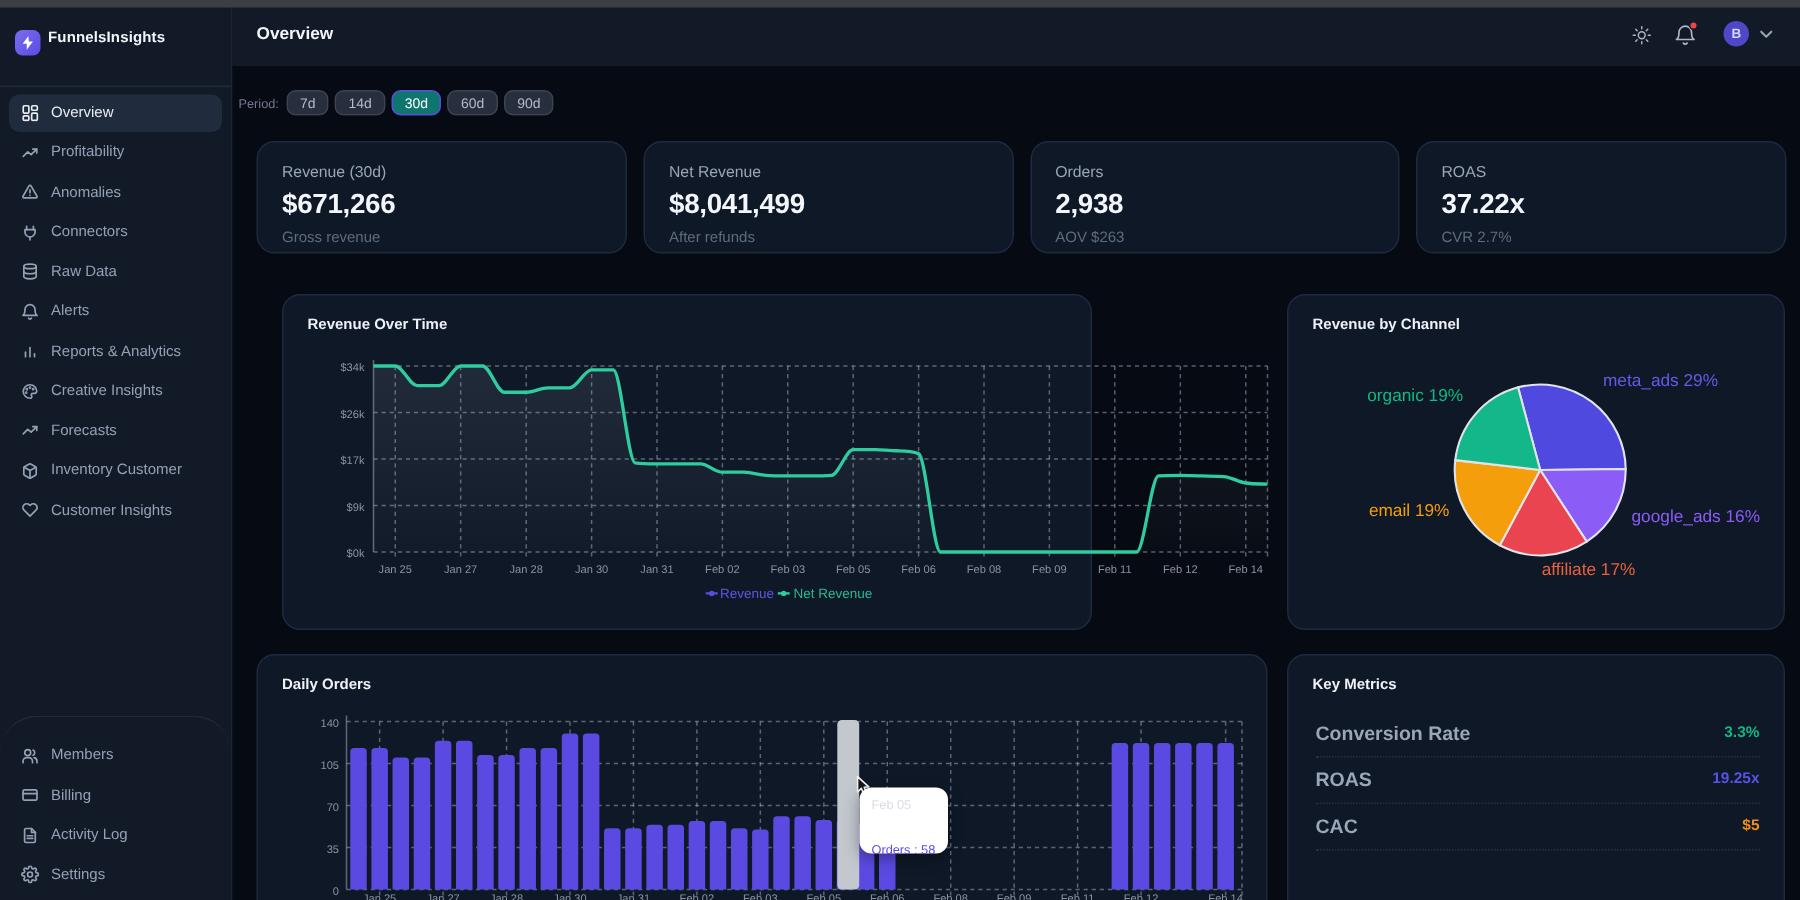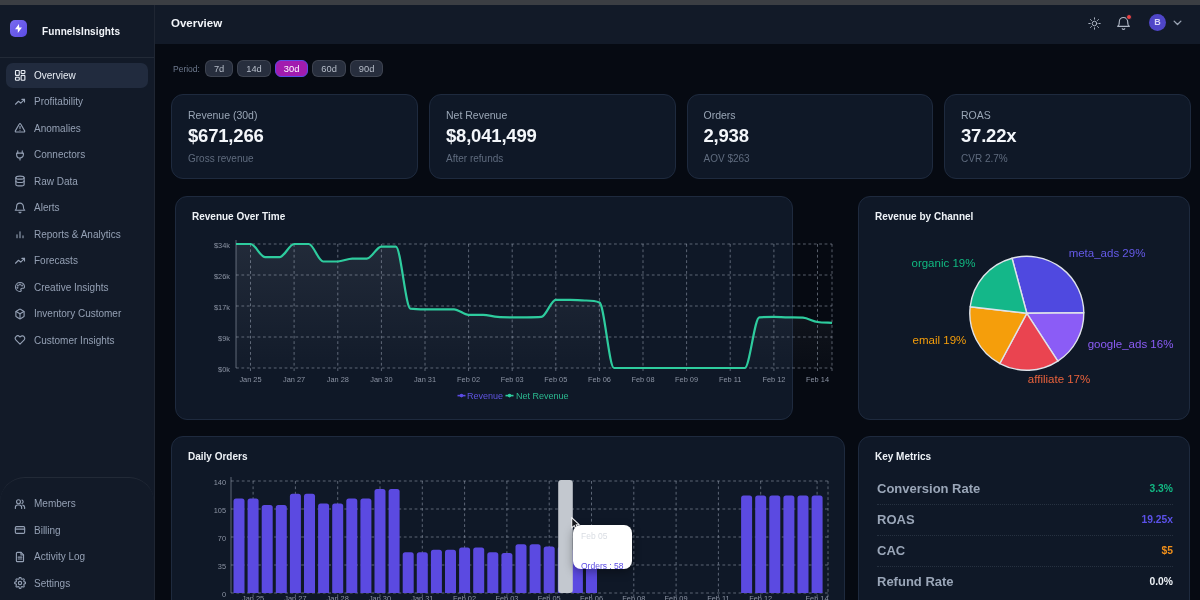--- a/index.html
+++ b/index.html
@@ -1,49 +1,49 @@
 <!DOCTYPE html>
 <html><head><meta charset="utf-8">
 <style>
 * { margin:0; padding:0; box-sizing:border-box; }
 html,body { width:1200px; height:600px; overflow:hidden; background:#060a12;
   font-family:"Liberation Sans", sans-serif; }
 .strip { position:absolute; left:0; top:0; width:1200px; height:4.5px; background:#3b3e43; z-index:30; }
 
 .side { position:absolute; left:0; top:4px; width:155px; height:596px; background:#121a28;
   border-right:1px solid rgba(255,255,255,0.055); }
-.logo { display:flex; align-items:flex-end; gap:15px; padding:16px 10px 20px 10px; }
+.logo { display:flex; align-items:flex-start; gap:5px; padding:16px 10px 20px 10px; }
 .logo .mark { width:17px; height:17px; border-radius:5px;
   background:linear-gradient(135deg,#7a6cf0,#5b4be4); display:flex; align-items:center; justify-content:center; }
 .logo .name { color:#f2f5fa; font-weight:bold; font-size:10px; letter-spacing:0.1px; }
 .sdiv { height:1px; background:rgba(255,255,255,0.07); }
 .navwrap { padding:4.5px 6px; }
 .nav { display:flex; align-items:center; gap:8px; height:25px; padding:0 8px; border-radius:7px;
   color:#94a0b4; font-size:10px; margin-bottom:1.5px; white-space:nowrap; }
 .nav .nic { flex:0 0 12px; }
 .nav.active { background:#212b3e; color:#e8edf4; }
 .botwrap { position:absolute; left:0; bottom:0; width:100%; padding:13.5px 6px 3px 6px;
   border-top:1px solid rgba(255,255,255,0.07);border-radius:25px; }
 
 .hdr { position:absolute; left:155px; top:4px; width:1045px; height:40px; background:#121a28; }
 .hdr .ttl { position:absolute; left:16px; top:13px; color:#f2f5fa; font-size:11.5px; font-weight:bold; }
 .hico { position:absolute; top:15px; color:#aeb6c4; }
 .avatar { position:absolute; left:994px; top:9.5px; width:17px; height:17px; border-radius:50%;
   background:#4f46c8; color:#d6d4f8; font-size:9px; font-weight:bold; text-align:center; line-height:17px; }
 
 .main { position:absolute; left:155px; top:44px; width:1045px; height:556px; background:#060a12; }
-.period { position:absolute; left:18px; top:16px; display:flex; align-items:center; gap:4px; }
+.period { position:absolute; left:4px; top:16px; display:flex; align-items:center; gap:4px; }
 .period .pl { color:#6e7a8e; font-size:8.5px; margin-right:1px; }
 .pbtn { height:17px; padding:0 8px; border-radius:6px; background:#272e3d;
   border:1px solid rgba(255,255,255,0.10); color:#b6bdc9; font-size:9.3px; font-weight:normal;
   display:flex; align-items:center; }
-.pbtn.on { background:#a21caf; border-color:#5b4be4; color:#fff; }
+.pbtn.on { background:#0f766e; border-color:#5b4be4; color:#fff; }
 
 .card { position:absolute; background:#0f1827; border:1px solid #1e2a3e; border-radius:12px; }
-.kpi { position:absolute; top:49.5px; width:246.5px; height:85px; background:#0f1827;
+.kpi { position:absolute; top:49.5px; width:246.5px; height:75px; background:#0f1827;
   border:1px solid #1e2a3e; border-radius:12px; padding:14px 16px; }
 .kl { color:#9aa6b6; font-size:10.5px; }
 .kv { color:#f3f6fa; font-size:18.5px; font-weight:bold; margin-top:4px; letter-spacing:-0.2px; }
 .ks { color:#5f6b7e; font-size:10px; margin-top:6px; }
 .ctitle { position:absolute; left:16px; top:14px; color:#eef2f7; font-size:10px; font-weight:bold; }
 
 .mwrap { position:absolute; left:18px; right:16px; top:42px; }
 .mrow { display:flex; justify-content:space-between; align-items:center; height:20px; }
 .mrow .ml { color:#9aa6b8; font-size:13px;font-weight:bold; }
 .mrow .mv { font-size:10.3px; font-weight:bold; }
@@ -118,34 +118,34 @@
         <svg class="nic" width="12" height="12" viewBox="0 0 16 16" fill="none" stroke="currentColor" stroke-width="1.5" stroke-linecap="round" stroke-linejoin="round">
           <line x1="4" y1="13" x2="4" y2="9"></line>
           <line x1="8" y1="13" x2="8" y2="5"></line>
           <line x1="12" y1="13" x2="12" y2="10.5"></line>
           <line x1="2" y1="13" x2="14" y2="13" opacity="0"></line>
         </svg>
         <span>Reports &amp; Analytics</span>
       </div>
       <div class="nav">
         <svg class="nic" width="12" height="12" viewBox="0 0 16 16" fill="none" stroke="currentColor" stroke-width="1.5" stroke-linecap="round" stroke-linejoin="round">
-          <polyline points="2,11 6,7 9,9.5 14,4.5"></polyline>
-          <polyline points="10.5,4.5 14,4.5 14,8"></polyline>
-        </svg>
-        <span>Forecasts</span>
-      </div>
-      <div class="nav">
-        <svg class="nic" width="12" height="12" viewBox="0 0 16 16" fill="none" stroke="currentColor" stroke-width="1.5" stroke-linecap="round" stroke-linejoin="round">
           <path d="M8 2 a6 6 0 1 0 0 12 c1 0 1.6-0.6 1.6-1.4 0-0.7-0.5-1-0.5-1.6 0-0.8 0.6-1.4 1.5-1.4 h1.6 A1.8 1.8 0 0 0 14 7.8 6 6 0 0 0 8 2 Z"></path>
           <circle cx="5.2" cy="6" r="0.5"></circle>
           <circle cx="8" cy="4.6" r="0.5"></circle>
           <circle cx="10.8" cy="6" r="0.5"></circle>
           <circle cx="4.6" cy="9" r="0.5"></circle>
         </svg>
         <span>Creative Insights</span>
+      </div>
+      <div class="nav">
+        <svg class="nic" width="12" height="12" viewBox="0 0 16 16" fill="none" stroke="currentColor" stroke-width="1.5" stroke-linecap="round" stroke-linejoin="round">
+          <polyline points="2,11 6,7 9,9.5 14,4.5"></polyline>
+          <polyline points="10.5,4.5 14,4.5 14,8"></polyline>
+        </svg>
+        <span>Forecasts</span>
       </div>
       <div class="nav">
         <svg class="nic" width="12" height="12" viewBox="0 0 16 16" fill="none" stroke="currentColor" stroke-width="1.5" stroke-linecap="round" stroke-linejoin="round">
           <path d="M13.5 10.7 V5.3 a1.3 1.3 0 0 0-0.65-1.1 L8.65 1.8 a1.3 1.3 0 0 0-1.3 0 L3.15 4.2 A1.3 1.3 0 0 0 2.5 5.3 v5.4 a1.3 1.3 0 0 0 0.65 1.1 l4.2 2.4 a1.3 1.3 0 0 0 1.3 0 l4.2-2.4 a1.3 1.3 0 0 0 0.65-1.1 Z"></path>
           <polyline points="2.8,4.6 8,7.6 13.2,4.6"></polyline>
           <line x1="8" y1="14.4" x2="8" y2="7.6"></line>
         </svg>
         <span>Inventory Customer</span>
       </div>
       <div class="nav">
@@ -236,21 +236,21 @@
       <div class="kl">Orders</div>
       <div class="kv">2,938</div>
       <div class="ks">AOV $263</div>
     </div>
   <div class="kpi" style="left:789px">
       <div class="kl">ROAS</div>
       <div class="kv">37.22x</div>
       <div class="ks">CVR 2.7%</div>
     </div>
 
-  <div class="card" style="left:20px; top:152px; width:618px; height:223.5px">
+  <div class="card" style="left:33px; top:152px; width:540px; height:223.5px">
     <div class="ctitle">Revenue Over Time</div>
     <svg width="674" height="224" viewBox="0 0 674 224" style="position:absolute;left:0;top:0">
         <line x1="60" y1="47.0" x2="656" y2="47.0" stroke="rgba(176,186,202,0.48)" stroke-width="1" stroke-dasharray="2.8,2.6"></line>
         <line x1="60" y1="78.0" x2="656" y2="78.0" stroke="rgba(176,186,202,0.48)" stroke-width="1" stroke-dasharray="2.8,2.6"></line>
         <line x1="60" y1="109.0" x2="656" y2="109.0" stroke="rgba(176,186,202,0.48)" stroke-width="1" stroke-dasharray="2.8,2.6"></line>
         <line x1="60" y1="140.0" x2="656" y2="140.0" stroke="rgba(176,186,202,0.48)" stroke-width="1" stroke-dasharray="2.8,2.6"></line>
         <line x1="60" y1="171.0" x2="656" y2="171.0" stroke="rgba(176,186,202,0.48)" stroke-width="1" stroke-dasharray="2.8,2.6"></line>
         <line x1="74.5" y1="47.0" x2="74.5" y2="175.0" stroke="rgba(176,186,202,0.48)" stroke-width="1" stroke-dasharray="2.8,2.6"></line>
         <line x1="118.1" y1="47.0" x2="118.1" y2="175.0" stroke="rgba(176,186,202,0.48)" stroke-width="1" stroke-dasharray="2.8,2.6"></line>
         <line x1="161.8" y1="47.0" x2="161.8" y2="175.0" stroke="rgba(176,186,202,0.48)" stroke-width="1" stroke-dasharray="2.8,2.6"></line>
@@ -413,18 +413,14 @@
         <div class="mrow">
           <span class="ml">ROAS</span>
           <span class="mv" style="color:#5b51e8">19.25x</span>
         </div>
         <div class="msep"></div>
         <div class="mrow">
           <span class="ml">CAC</span>
           <span class="mv" style="color:#ef8e1a">$5</span>
         </div>
         <div class="msep"></div>
-        <div class="mrow">
-          <span class="ml">Refund Rate</span>
-          <span class="mv" style="color:#eef2f7">0.0%</span>
-        </div>
       </div>
   </div>
 </div>
 </body></html>

